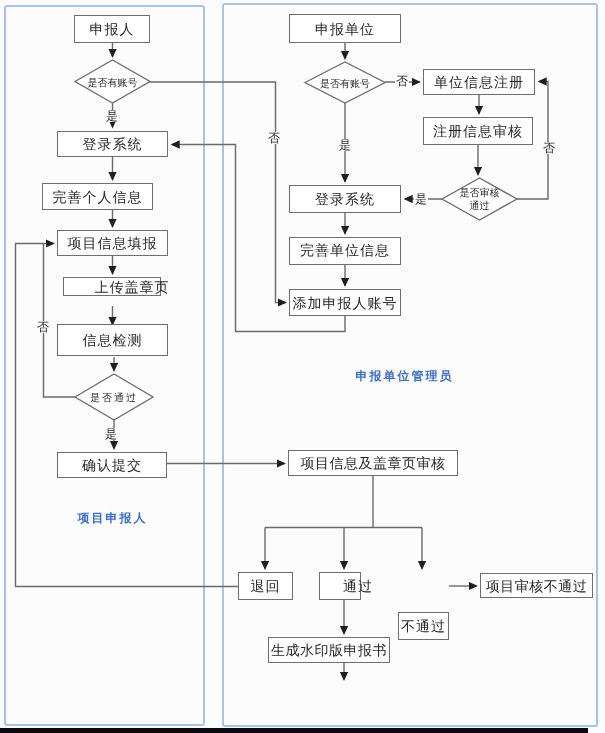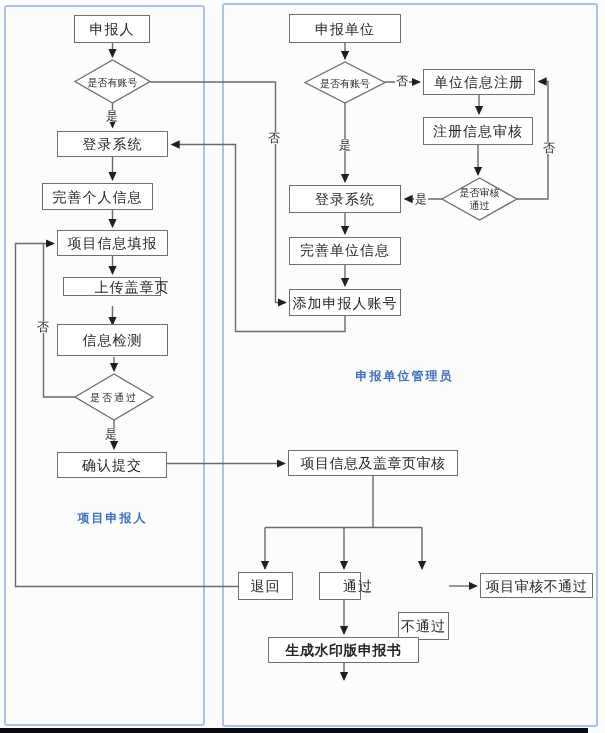--- a/index.html
+++ b/index.html
@@ -86,21 +86,21 @@
   <div class="node" style="left:423px;top:69px;width:112px;height:26px;">单位信息注册</div>
   <div class="node" style="left:423px;top:117px;width:110px;height:28px;">注册信息审核</div>
   <div class="node" style="left:289px;top:185px;width:112px;height:28px;">登录系统</div>
   <div class="node" style="left:289px;top:237px;width:112px;height:28px;font-family:Liberation Mono, monospace;">完善单位信息</div>
   <div class="node" style="left:289px;top:289px;width:112px;height:27px;">添加申报人账号</div>
   <div class="node wide" style="left:288px;top:450px;width:170px;height:26px;">项目信息及盖章页审核</div>
   <div class="node" style="left:238px;top:572px;width:55px;height:28px;">退回</div>
   <div class="node" style="left:319px;top:572px;width:42px;height:28px;padding-left:36px;">通过</div>
   <div class="node" style="left:398px;top:572px;width:51px;height:28px;margin-top:40px;">不通过</div>
   <div class="node wide" style="left:480px;top:573px;width:113px;height:25px;">项目审核不通过</div>
-  <div class="node wide" style="left:268px;top:637px;width:151px;height:26px;font-weight:bold;">生成水印版申报书</div>
+  <div class="node wide" style="left:268px;top:637px;width:122px;height:26px;">生成水印版申报书</div>
 
   <div class="dlabel" style="left:79px;top:76px;width:67px;">是否有账号</div>
   <div class="dlabel" style="left:81px;top:391px;width:66px;letter-spacing:2px;">是否通过</div>
   <div class="dlabel" style="left:311px;top:77px;width:68px;">是否有账号</div>
   <div class="dlabel" style="left:457px;top:186px;width:45px;">是否审核通过</div>
 
   <div class="elabel" style="left:112px;top:116px;">是</div>
   <div class="elabel" style="left:274px;top:138px;">否</div>
   <div class="elabel" style="left:111px;top:434px;">是</div>
   <div class="elabel" style="left:43px;top:327px;">否</div>

